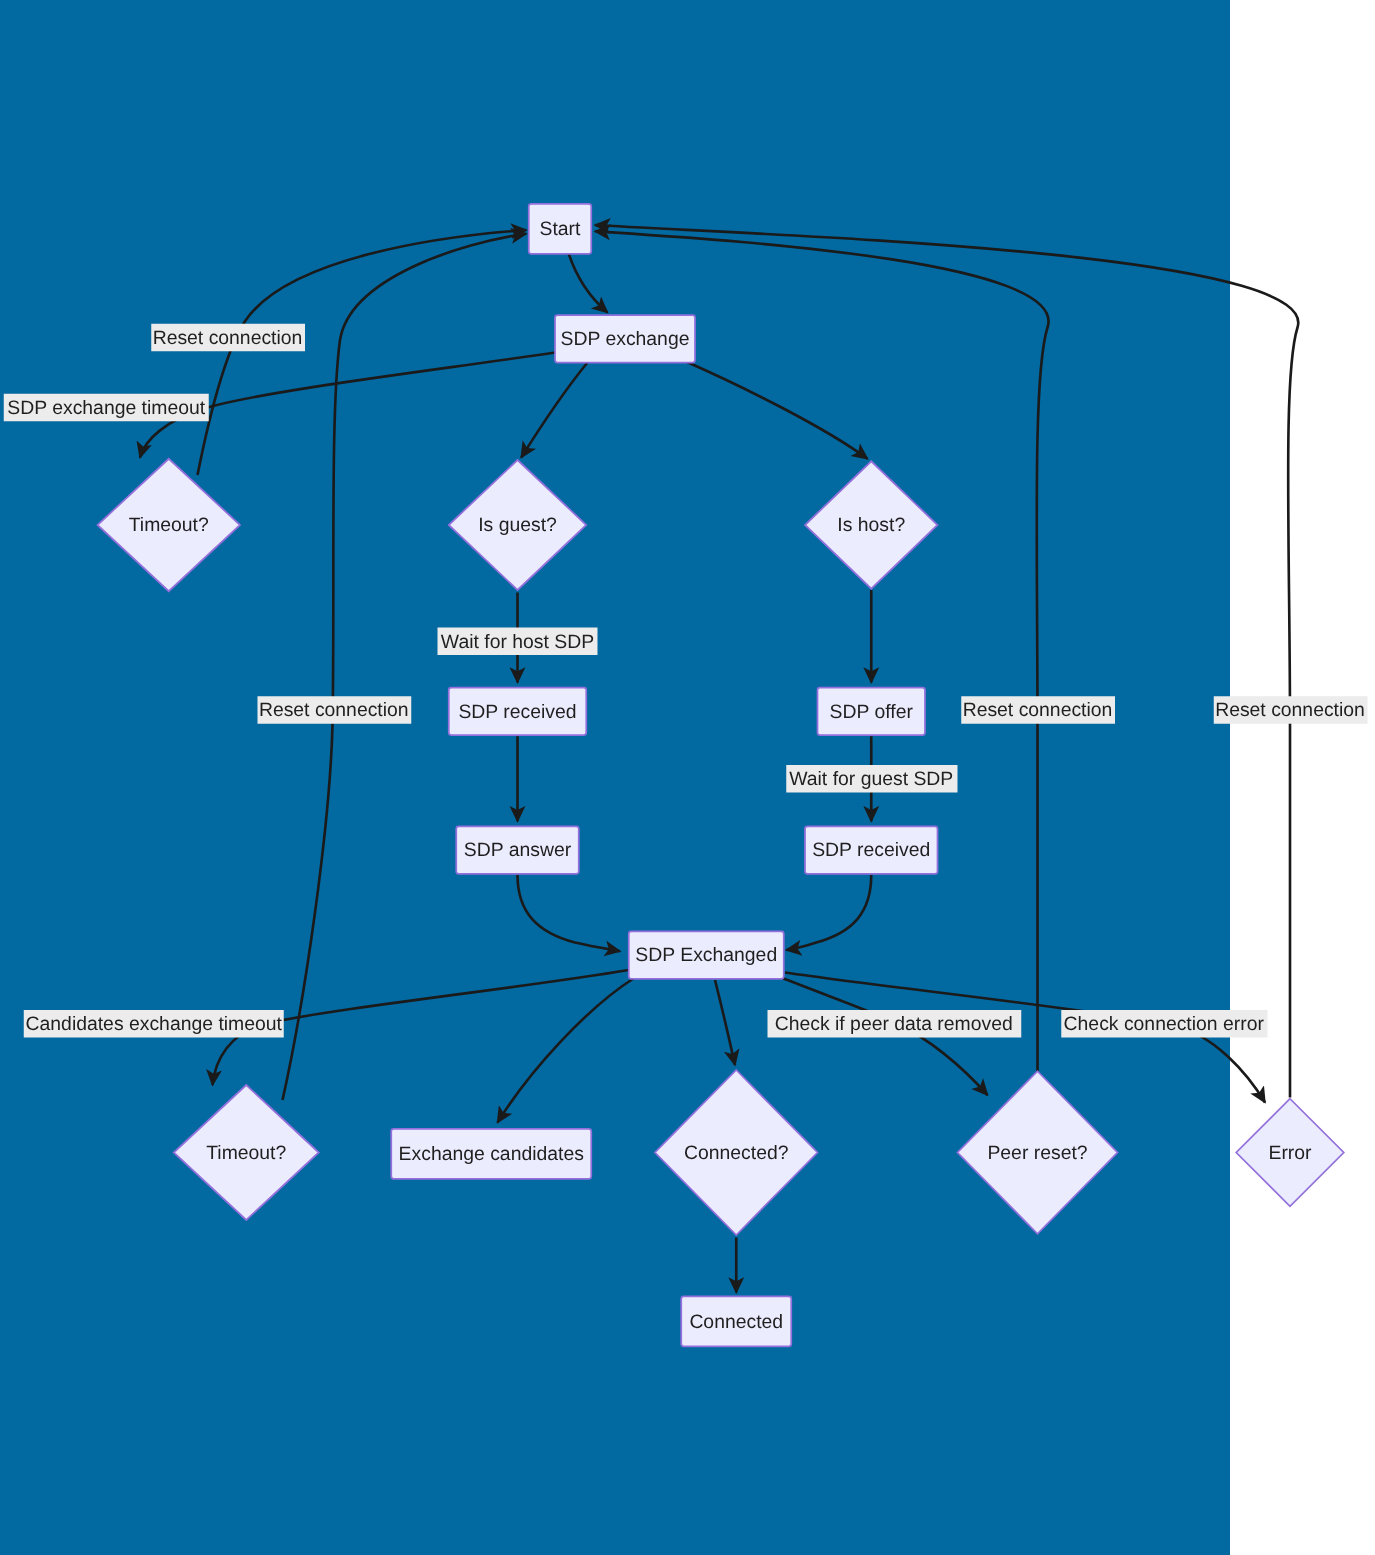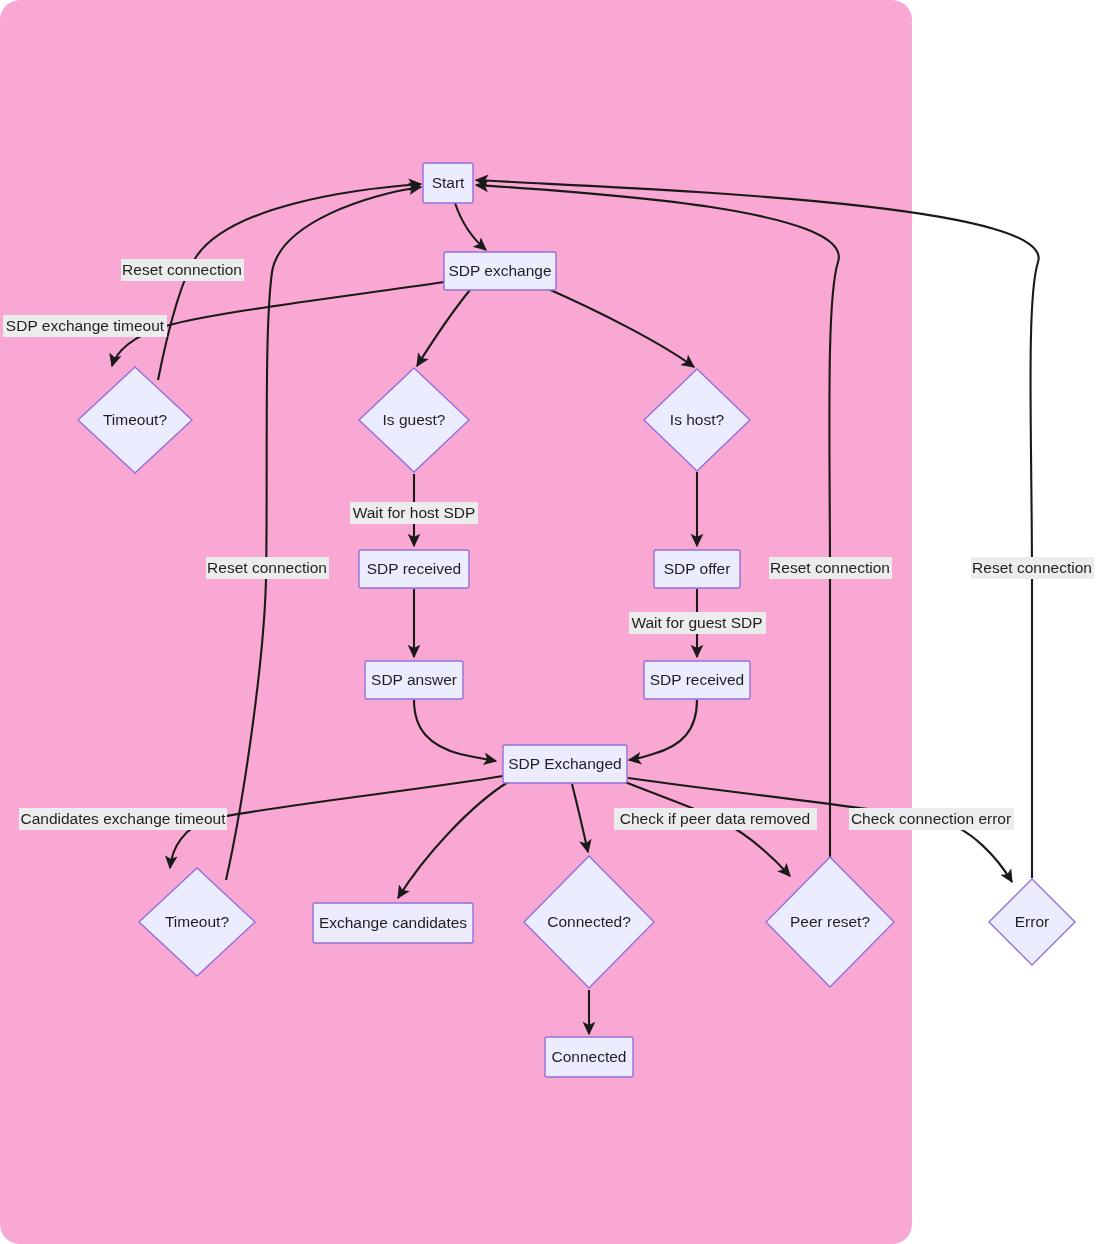--- a/index.html
+++ b/index.html
@@ -8,24 +8,23 @@
     background: #ffffff;
   }
   body {
     width: 1100px;
     height: 1244px;
     font-family: "Liberation Sans", sans-serif;
     overflow: hidden;
   }
   #diagram-root {
     position: relative;
-    width: 912px;
+    width: 984px;
     height: 1244px;
-    background: #f9a8d4;
-    border-radius: 20px;
+    background: #0369a1;
   }
   svg#flowchart {
     display: block;
     width: 1100px;
     height: 1244px;
   }
   .node-shape {
     fill: #ececff;
     stroke: #9370db;
     stroke-width: 1.4px;

